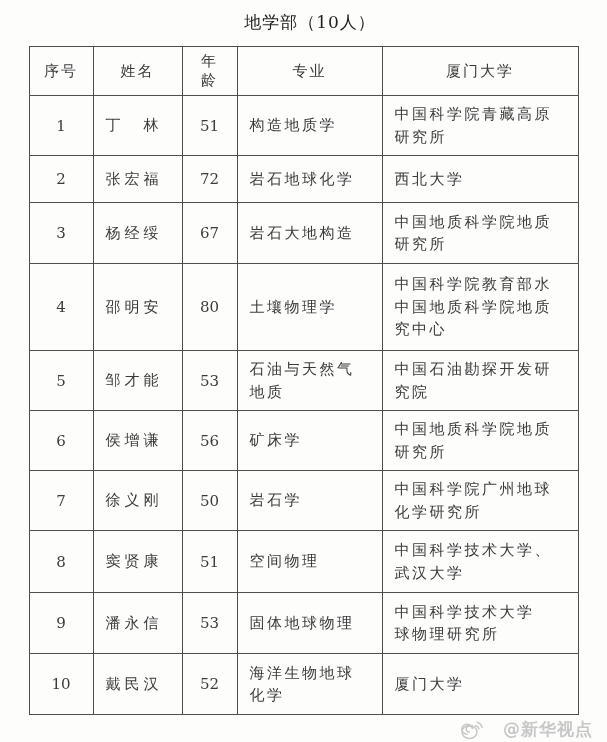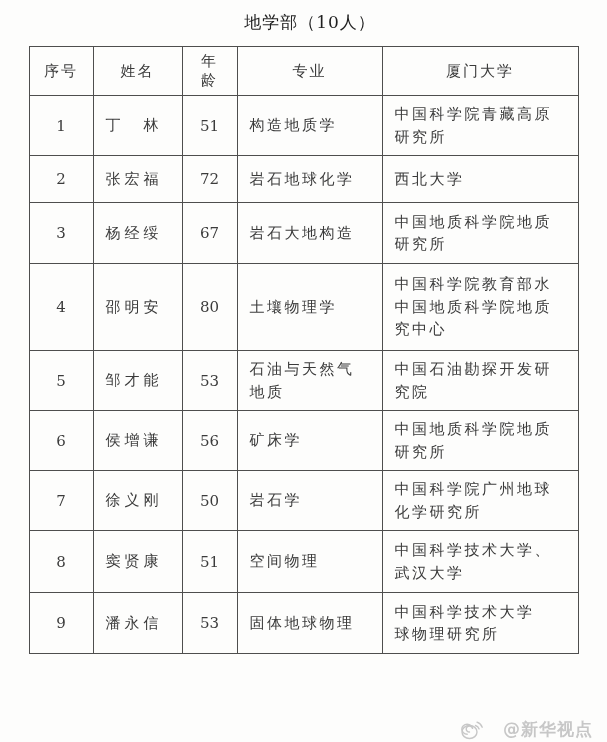--- a/index.html
+++ b/index.html
@@ -170,20 +170,28 @@
 武汉大学</td>
     </tr>
     <tr class="r-8">
       <td class="c-no">9</td>
       <td class="c-name">潘永信</td>
       <td class="c-age">53</td>
       <td class="c-major">固体地球物理</td>
       <td class="c-unit">中国科学技术大学
 球物理研究所</td>
     </tr>
+    <tr class="r-9">
+      <td class="c-no">10</td>
+      <td class="c-name">戴民汉</td>
+      <td class="c-age">52</td>
+      <td class="c-major">海洋生物地球
+化学</td>
+      <td class="c-unit">厦门大学</td>
+    </tr>
   </tbody>
 </table>
 
 <div class="watermark">
   <span>
     <svg width="24" height="22" viewBox="0 0 24 22" fill="none" stroke="#c7c7c7" stroke-width="1.4" stroke-linecap="round">
       <ellipse cx="9.5" cy="13" rx="7.5" ry="6.5"></ellipse>
       <path d="M9.5 13 a3.2 3 0 1 1 3.1 -3 a5.4 5 0 1 0 -5.4 5.2"></path>
       <path d="M15.5 6.5 a5.5 5.5 0 0 1 3.6 3.4"></path>
       <path d="M17 3.2 a8.6 8.6 0 0 1 5.2 5"></path>

